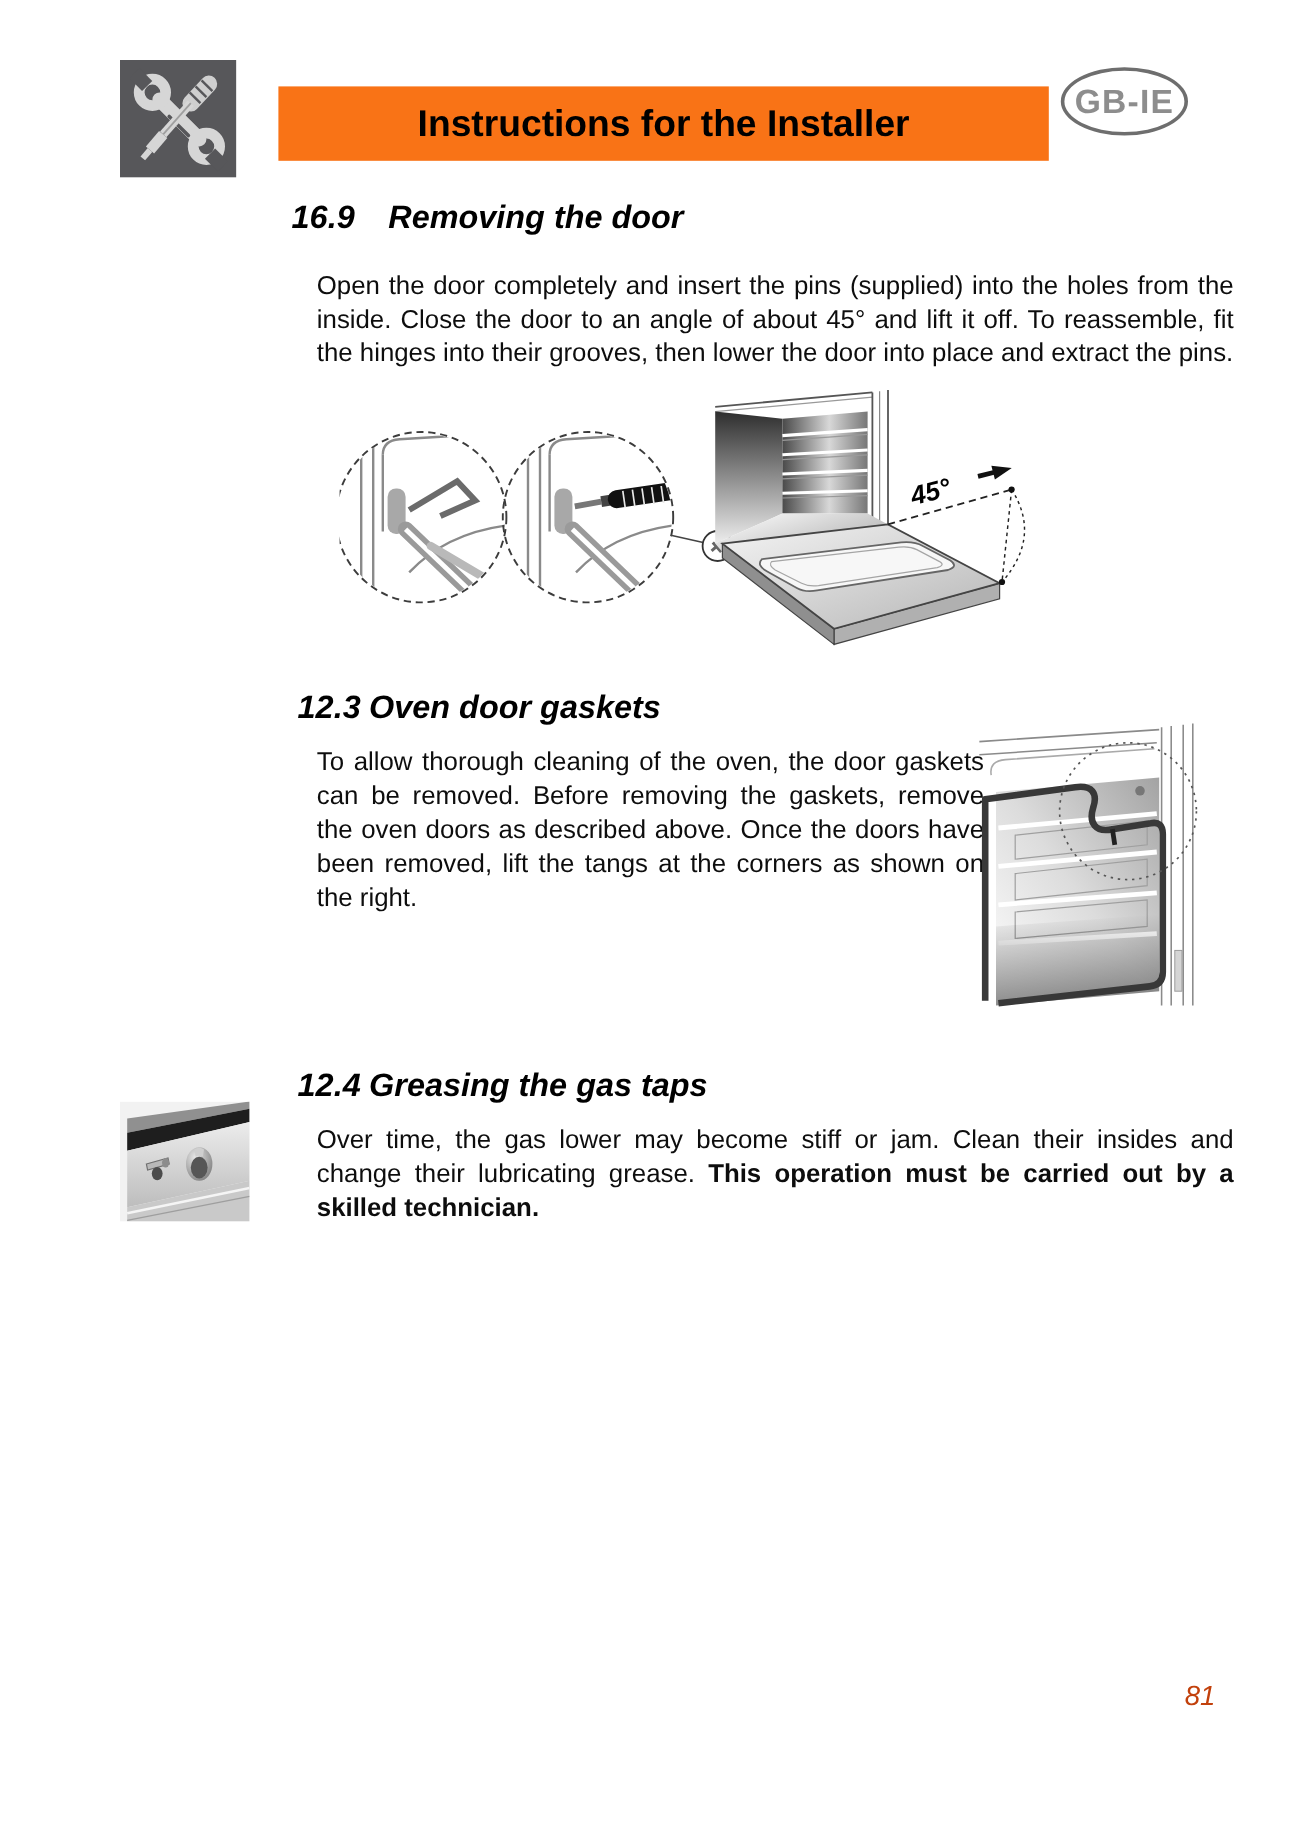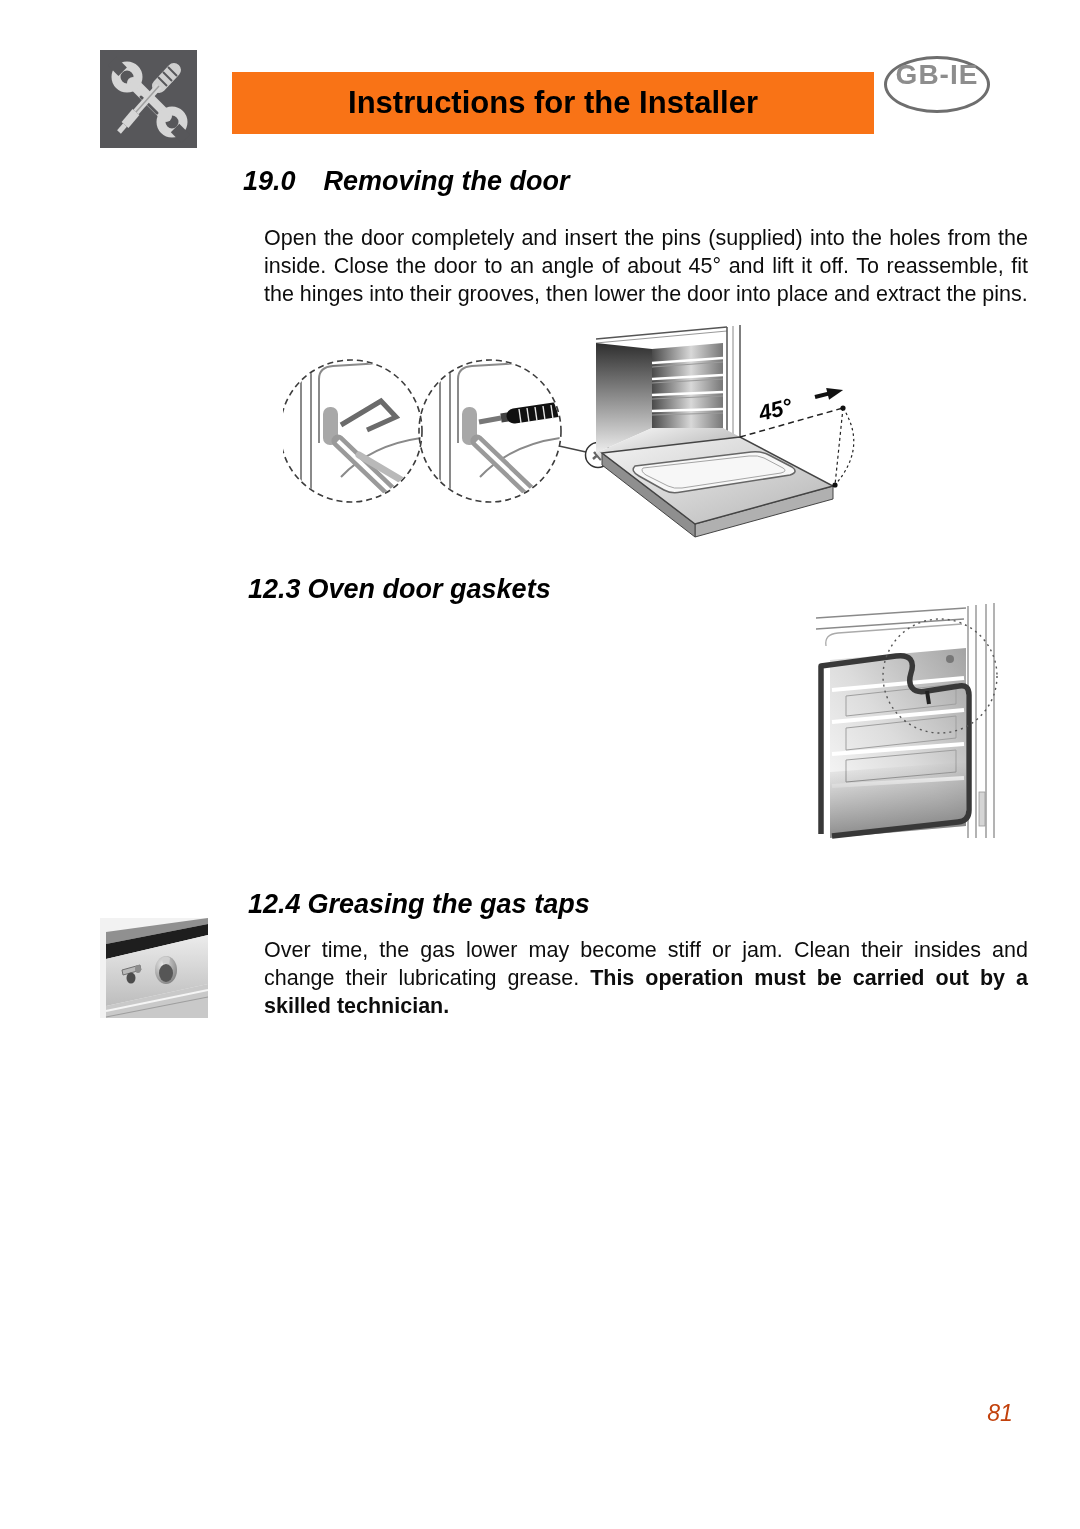--- a/index.html
+++ b/index.html
@@ -9,21 +9,21 @@
   }
   
   .icon-box{position:absolute;left:100px;top:50px;width:97px;height:98px;}
   .header-bar{
     position:absolute;left:232px;top:72px;width:642px;height:62px;background:#f97316;
     display:flex;align-items:center;justify-content:center;
   }
   .header-bar .title{font-size:31px;font-weight:bold;color:#000;}
   .badge{
     position:absolute;left:884px;top:56px;width:106px;height:57px;border:3px solid #6e6e6e;
-    border-radius:50%;display:flex;justify-content:center;
+    border-radius:50%;display:flex;align-items:center;justify-content:center;
     font-size:28px;font-weight:bold;color:#8d8d8d;letter-spacing:1px;box-sizing:border-box;
   }
   
   .sec-h{position:absolute;margin:0;font-size:27px;font-weight:bold;font-style:italic;color:#000;line-height:32px;}
   .gap-wide{margin-left:28px;}
   .gap-narrow{margin-left:7px;}
   .body-p{position:absolute;margin:16px;font-size:21.5px;line-height:28.2px;text-align:justify;color:#0d0d0d;}
   .h122{left:243px;top:165px;}
   .p122{left:248px;top:208px;width:764px;}
   .h123{left:248px;top:573px;font-style:italic;}
@@ -69,21 +69,21 @@
   </div>
 
   <div class="header-bar">
     <span class="title">Instructions for the Installer</span>
   </div>
 
   <div class="badge">
     <span>GB-IE</span>
   </div>
 
-  <h2 class="sec-h h122"><span>19.0</span><span class="gap-wide">Removing the door</span></h2>
+  <h2 class="sec-h h122"><span>16.9</span><span class="gap-wide">Removing the door</span></h2>
   <p class="body-p p122">Open the door completely and insert the pins (supplied) into the holes from the inside. Close the door to an angle of about 45° and lift it off. To reassemble, fit the hinges into their grooves, then lower the door into place and extract the pins.</p>
 
   <div class="fig fig1">
     <svg viewBox="0 0 590 225" width="590" height="225">
       <defs>
         <linearGradient id="g-leftwall" x1="0" y1="0" x2="0" y2="1">
           <stop offset="0" stop-color="#2e2e2e"></stop>
             <stop offset="1" stop-color="#ededed"></stop>
         </linearGradient>
         <linearGradient id="g-backwall" x1="0" y1="0" x2="1" y2="0">
@@ -190,20 +190,21 @@
         <text x="478" y="96" font-size="22" font-weight="bold" font-style="italic" fill="#000" transform="rotate(-14 478 96)">45°</text>
         <g transform="translate(532,72) rotate(-14)">
           <line x1="0" y1="0" x2="15" y2="0" stroke="#111" stroke-width="4"></line>
           <polygon points="13,-6 29,0 13,6" fill="#111"></polygon>
         </g>
       </g>
     </svg>
   </div>
 
   <h2 class="sec-h h123"><span>12.3</span><span class="gap-narrow">Oven door gaskets</span></h2>
+  <p class="body-p p123">To allow thorough cleaning of the oven, the door gaskets can be removed. Before removing the gaskets, remove the oven doors as described above. Once the doors have been removed, lift the tangs at the corners as shown on the right.</p>
 
   <div class="fig fig2">
     <svg viewBox="0 0 196 238" width="196" height="238">
       <defs>
         <linearGradient id="g2-panel" x1="0" y1="1" x2="1" y2="0">
           <stop offset="0" stop-color="#ffffff"></stop>
             <stop offset="0.5" stop-color="#dcdcdc"></stop>
             <stop offset="1" stop-color="#a3a3a3"></stop>
         </linearGradient>
         <linearGradient id="g2-shadow" x1="0" y1="0" x2="0" y2="1">

